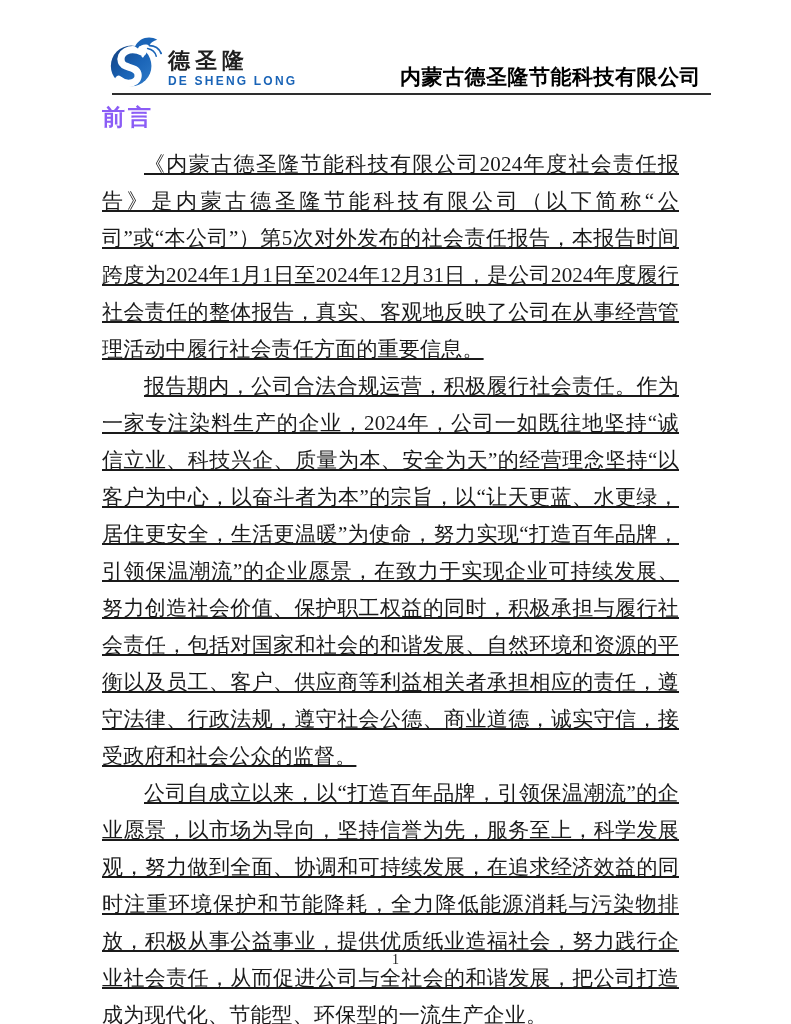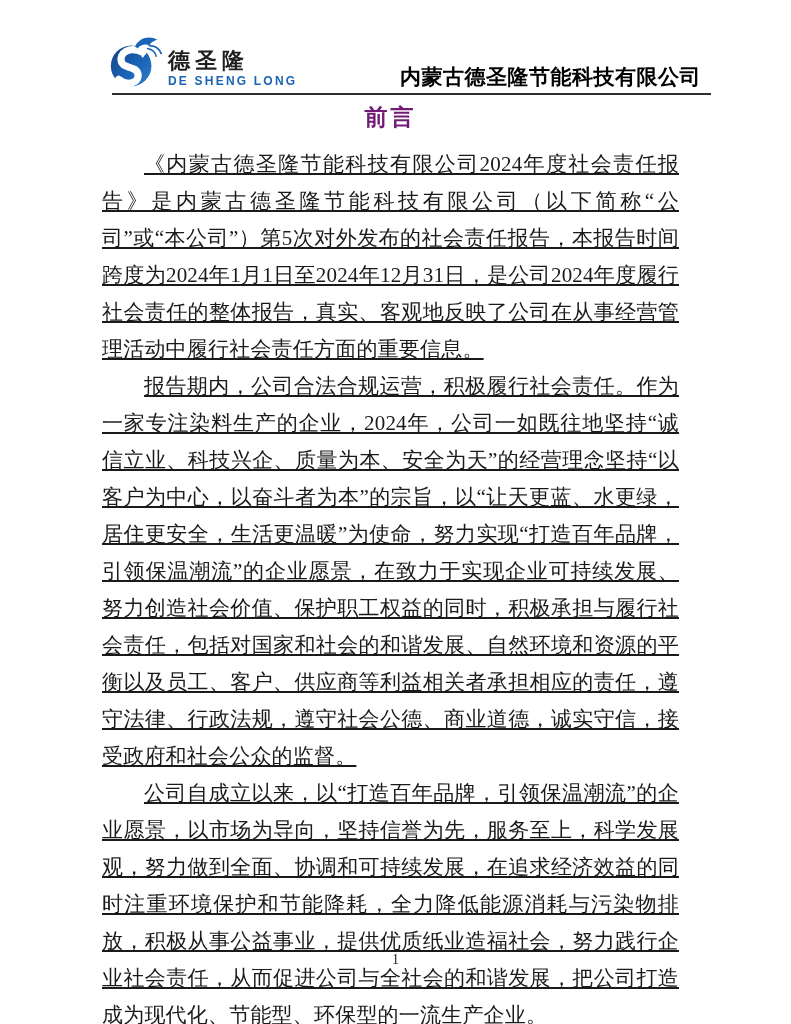--- a/index.html
+++ b/index.html
@@ -73,25 +73,25 @@
 
   
   .doc-body {
     position: absolute;
     left: 102px;
     top: 102px;
     width: 577px;
   }
   .doc-title {
     margin: 0 0 13px 0;
-    text-align: center;
+    text-align: left;
     font-size: 23px;
     font-weight: 700;
     letter-spacing: 3px;
-    color: #701a75;
+    color: #8b5cf6;
   }
   .doc-body p {
     margin: 0;
     font-size: 21px;
     line-height: 37px;
     text-align: justify;
     text-justify: inter-ideograph;
     text-indent: 2em;
     letter-spacing: 0.2px;
     color: #1a1a1a;

